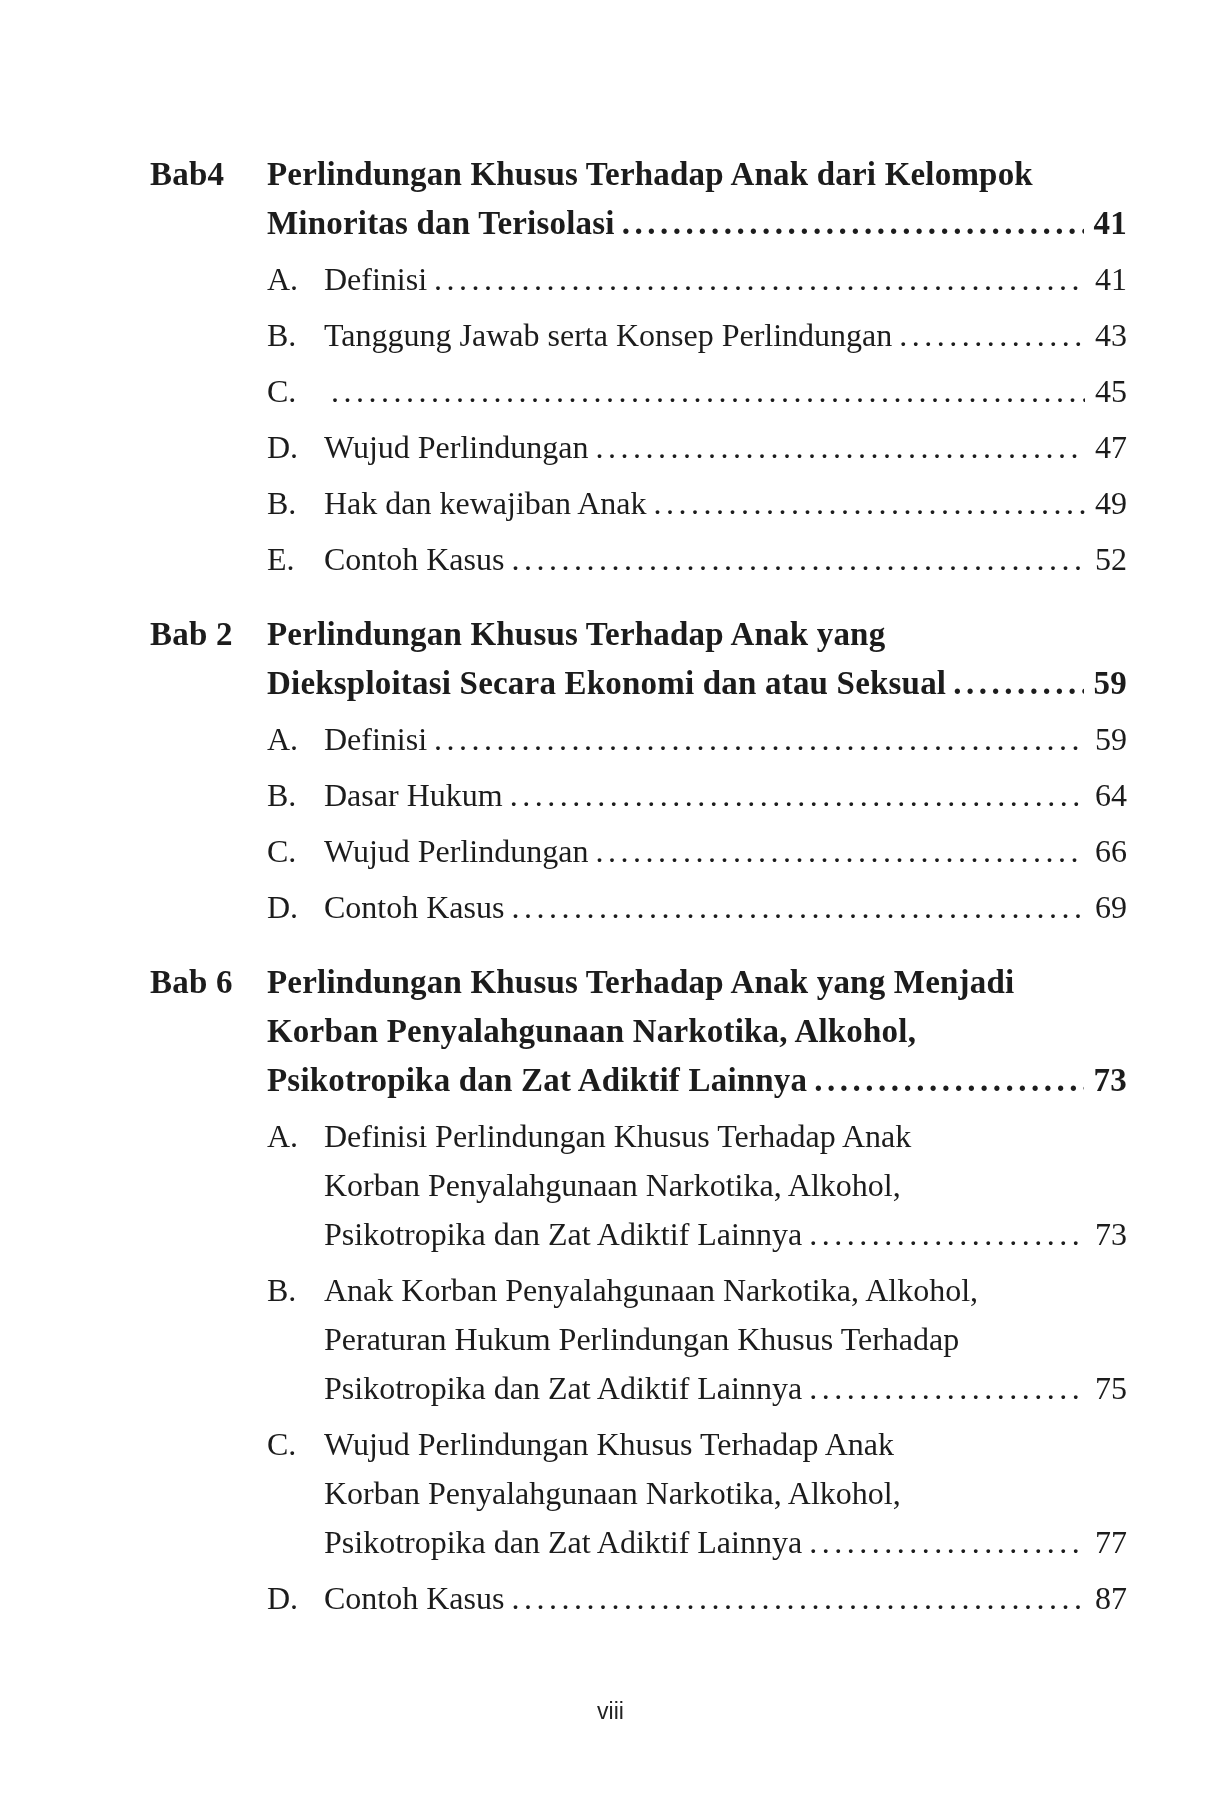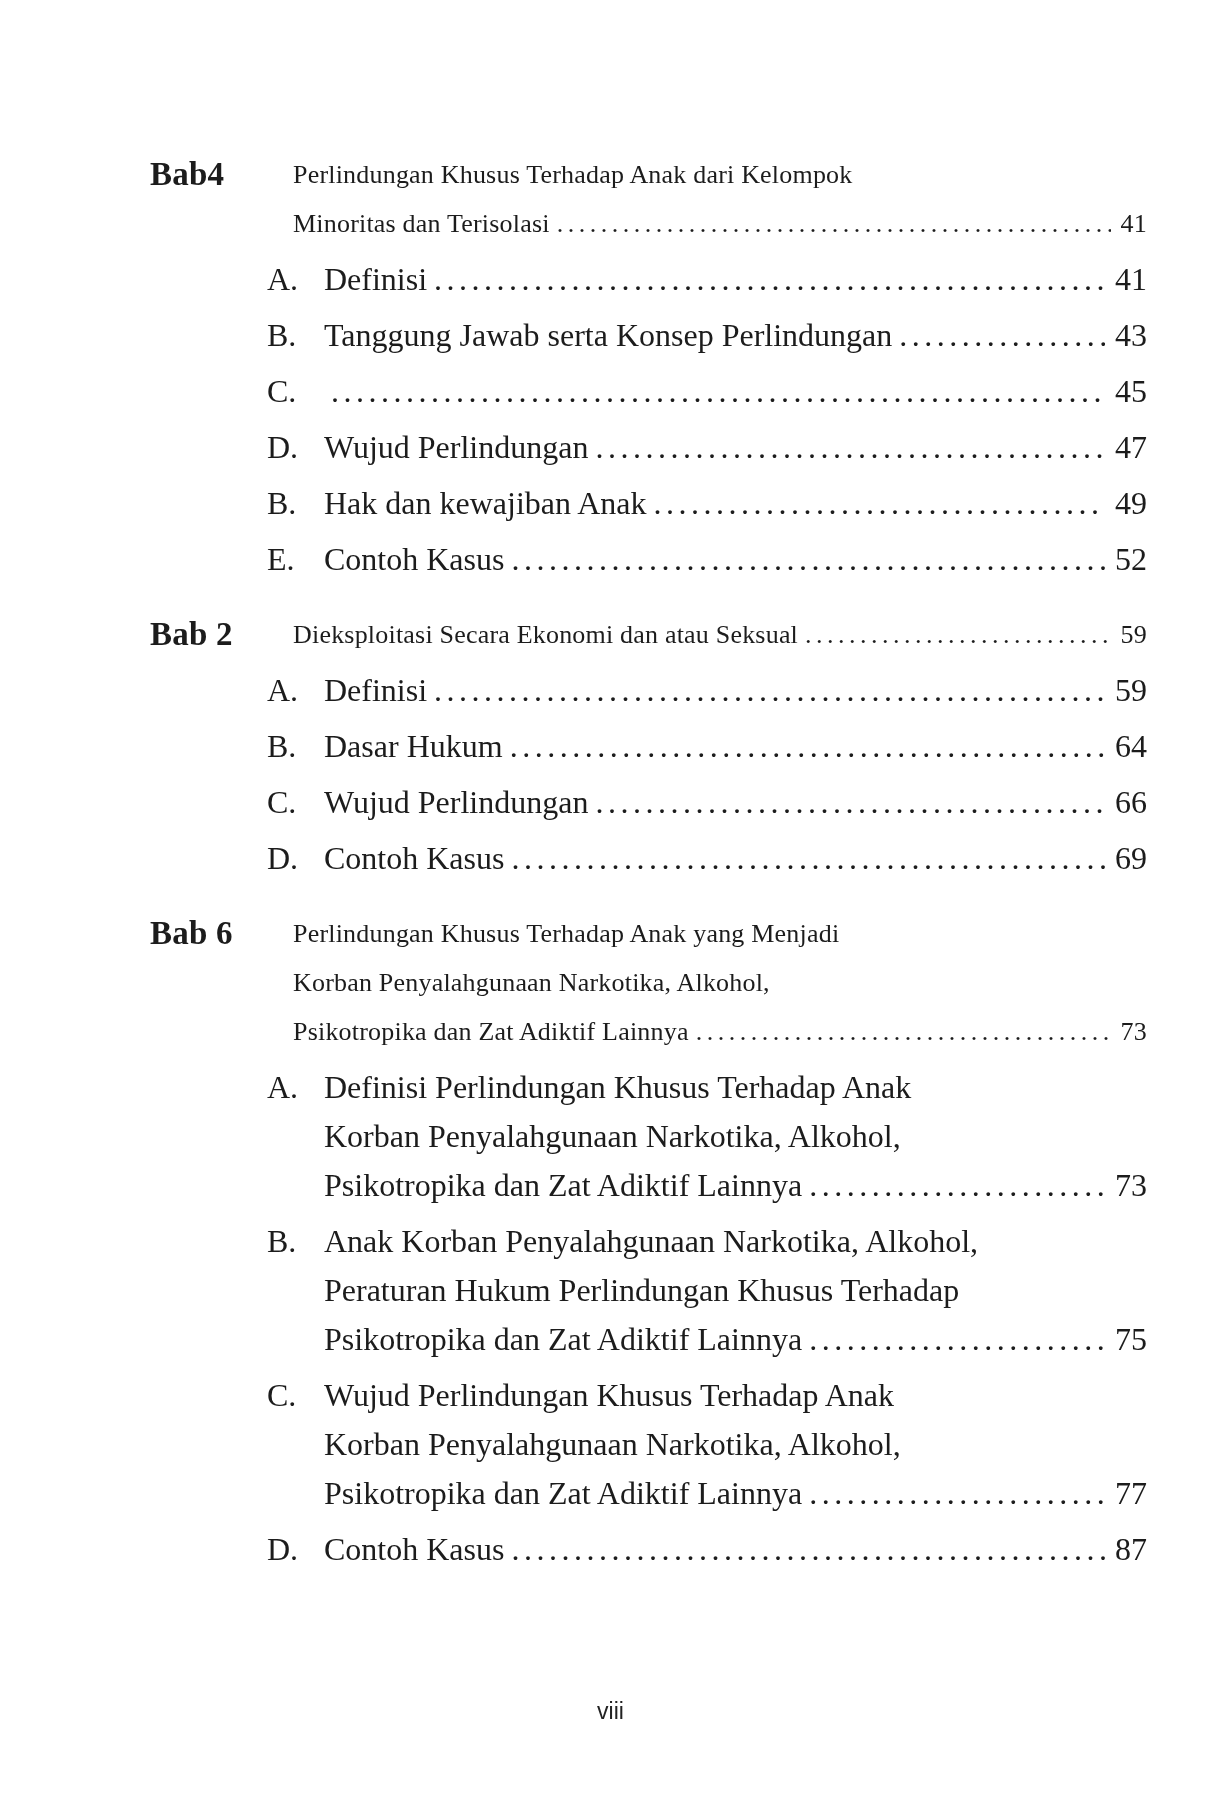--- a/index.html
+++ b/index.html
@@ -9,44 +9,43 @@
   body {
     width: 1221px;
     height: 1812px;
     background: #ffffff;
     color: #1c1c1c;
     font-family: "Liberation Serif", "DejaVu Serif", serif;
     overflow: hidden;
     position: relative;
   }
   .toc {
-    padding: 150px 74px 0 150px;
+    padding: 150px 94px 0 150px;
   }
   .chapter {
     display: grid;
     grid-template-columns: 117px 1fr;
   }
   .chapter + .chapter {
     margin-top: 26px;
   }
   .chap-label {
     font-weight: 700;
     font-size: 33px;
     line-height: 49px;
     letter-spacing: 0.2px;
   }
   .chap-body {
     min-width: 0;
   }
   .chap-line {
-    font-weight: 400;
-    font-size: 26px;
+    font-weight: 700;
+    font-size: 33px;
     line-height: 49px;
     letter-spacing: 0.2px;
-    margin-left: 26px;
   }
   .item {
     display: grid;
     grid-template-columns: 57px 1fr;
     margin-top: 7px;
     font-size: 32px;
     line-height: 49px;
   }
   .item-letter {
     font-size: 32px;
@@ -154,20 +153,21 @@
           <span class="leader"></span>
           <span class="pg">52</span>
         </div>
       </div>
     </div>
   </section>
 
   <section class="chapter">
     <div class="chap-label">Bab 2</div>
     <div class="chap-body">
+      <div class="chap-line">Perlindungan Khusus Terhadap Anak yang</div>
       <div class="chap-line dotrow">
         <span class="txt">Dieksploitasi Secara Ekonomi dan atau Seksual</span>
         <span class="leader"></span>
         <span class="pg">59</span>
       </div>
 
       <div class="item">
         <span class="item-letter">A.</span>
         <div class="item-body dotrow">
           <span class="txt">Definisi</span>

